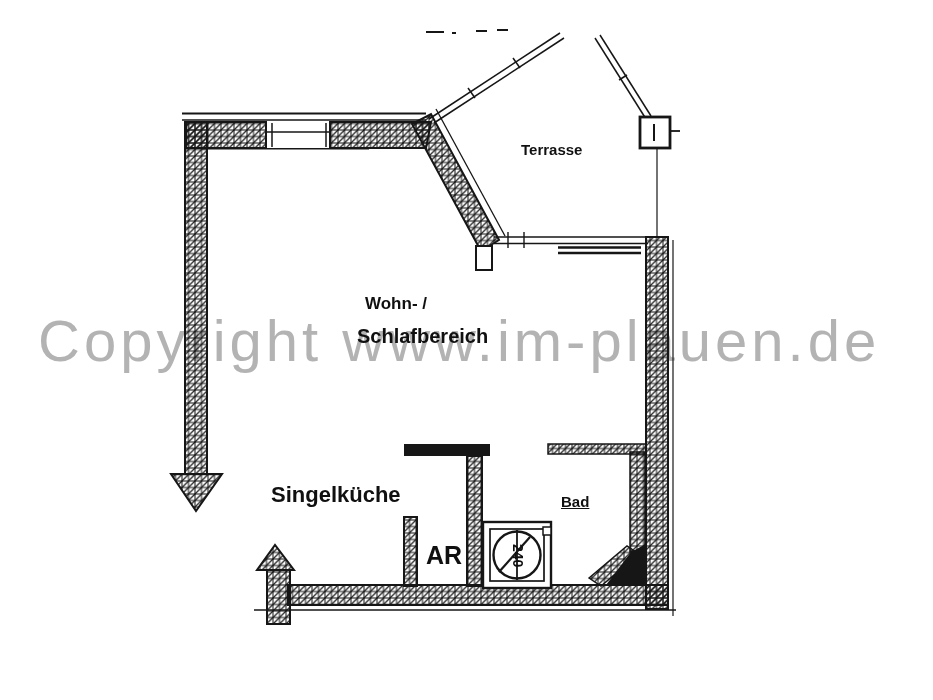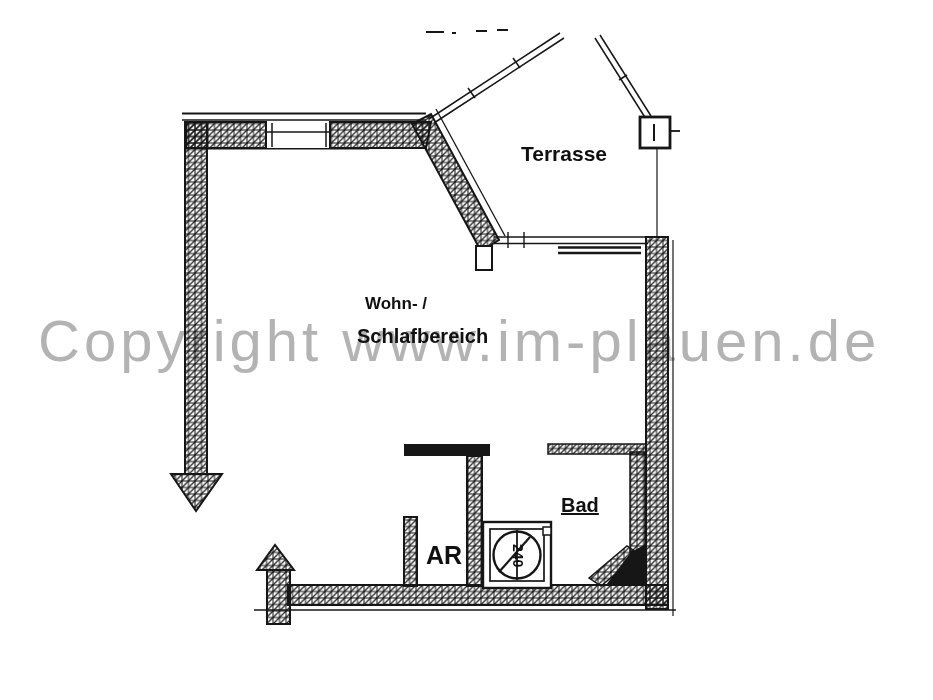--- a/index.html
+++ b/index.html
@@ -37,26 +37,26 @@
   svg.plan .white{fill:#fff;}
   svg.plan .solid{fill:var(--line);stroke:none;}
   .lbl{
     position:absolute;
     z-index:3;
     color:#101010;
     font-weight:bold;
     white-space:nowrap;
     line-height:1.1;
   }
-  .lbl-terrace{left:521px;top:142px;font-size:21px;}
+  .lbl-terrace{left:521px;top:142px;font-size:15px;}
   .lbl-living1{left:365px;top:295px;font-size:17px;}
   .lbl-living2{left:357px;top:325px;font-size:20px;text-align:center;}
   .lbl-kitchen{left:271px;top:483px;font-size:22px;}
   .lbl-storage{left:426px;top:542px;font-size:25px;}
-  .lbl-bath{left:561px;top:494px;font-size:20px;text-decoration:underline;}
+  .lbl-bath{left:561px;top:494px;font-size:15px;text-decoration:underline;}
   .lbl-shower{
     left:496px;top:548px;
     width:42px;text-align:center;
     font-size:14px;
     transform:rotate(90deg);
     transform-origin:center;
   }
 </style>
 </head>
 <body>
@@ -157,17 +157,18 @@
       <circle cx="517" cy="555" r="23.5" stroke-width="2.4"></circle>
       <line x1="517" y1="530" x2="517" y2="580" stroke-width="1.8"></line>
       <line x1="499" y1="572" x2="530" y2="537" stroke-width="2.2"></line>
       <rect class="white" x="543" y="527" width="8" height="8" stroke-width="1.5"></rect>
     </g>
   </svg>
 
   <div class="lbl lbl-terrace">Terrasse</div>
   <div class="lbl lbl-living1">Wohn- /</div>
   <div class="lbl lbl-living2">Schlafbereich</div>
+  <div class="lbl lbl-kitchen">Singelküche</div>
   <div class="lbl lbl-storage">AR</div>
   <div class="lbl lbl-bath">Bad</div>
   <div class="lbl lbl-shower">240</div>
 
 </div>
 
 </body></html>

